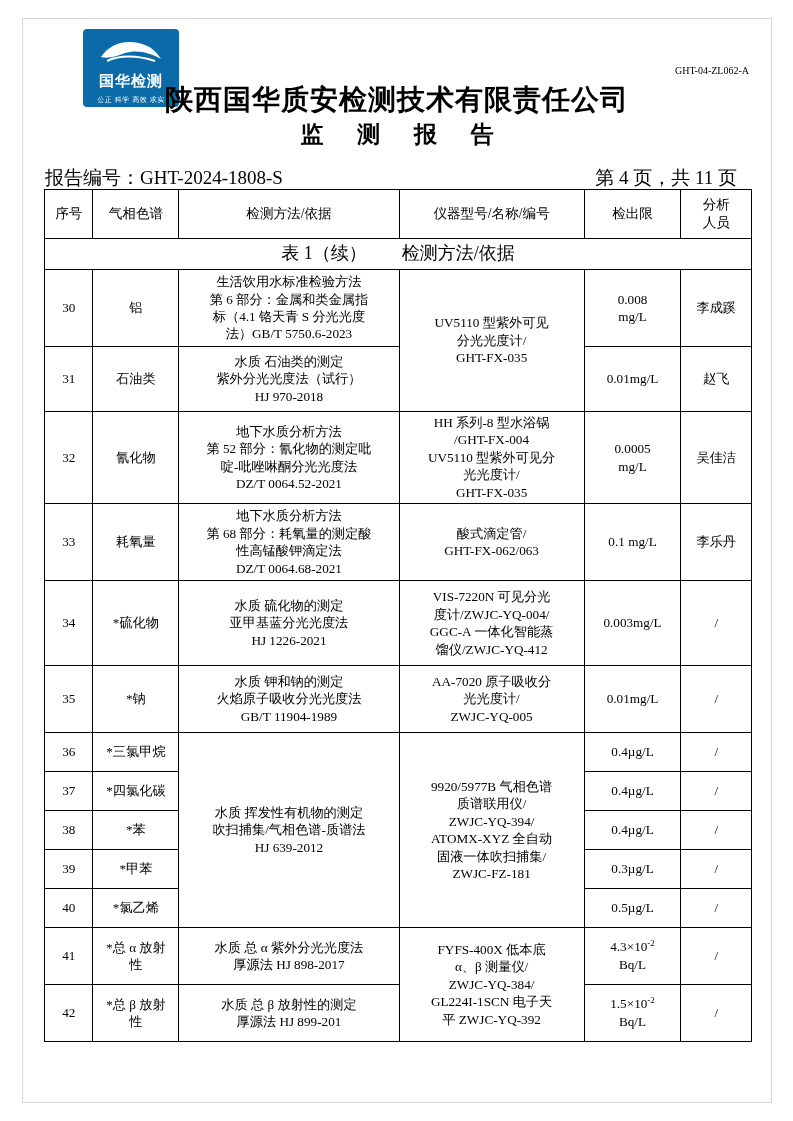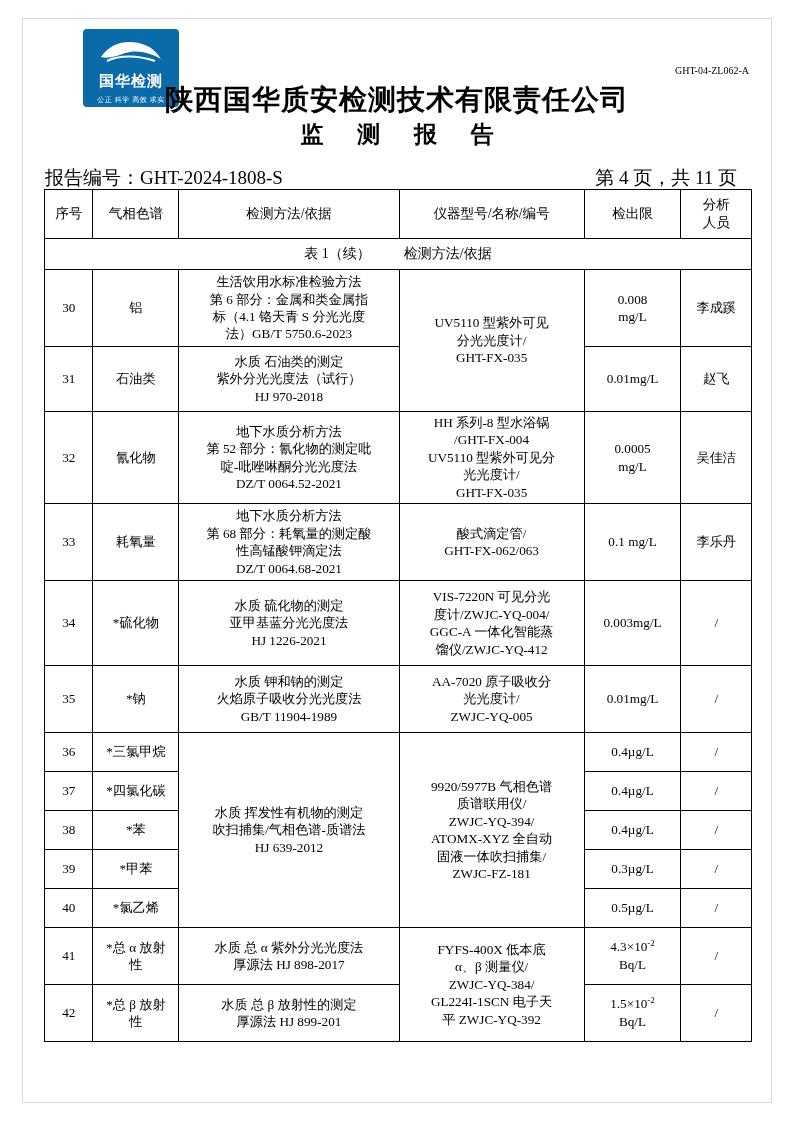--- a/index.html
+++ b/index.html
@@ -138,21 +138,21 @@
   }
   table.main td, table.main th {
     border: 1px solid #000;
     text-align: center;
     vertical-align: middle;
     padding: 2px 2px;
     line-height: 1.32;
     font-weight: normal;
   }
   .caption-cell {
-    font-size: 14px;
+    font-size: 18px;
     height: 26px;
   }
   .caption-inner {
     display: inline-block;
   }
   .caption-inner .gap {
     display: inline-block;
     width: 26px;
   }
   thead td {

